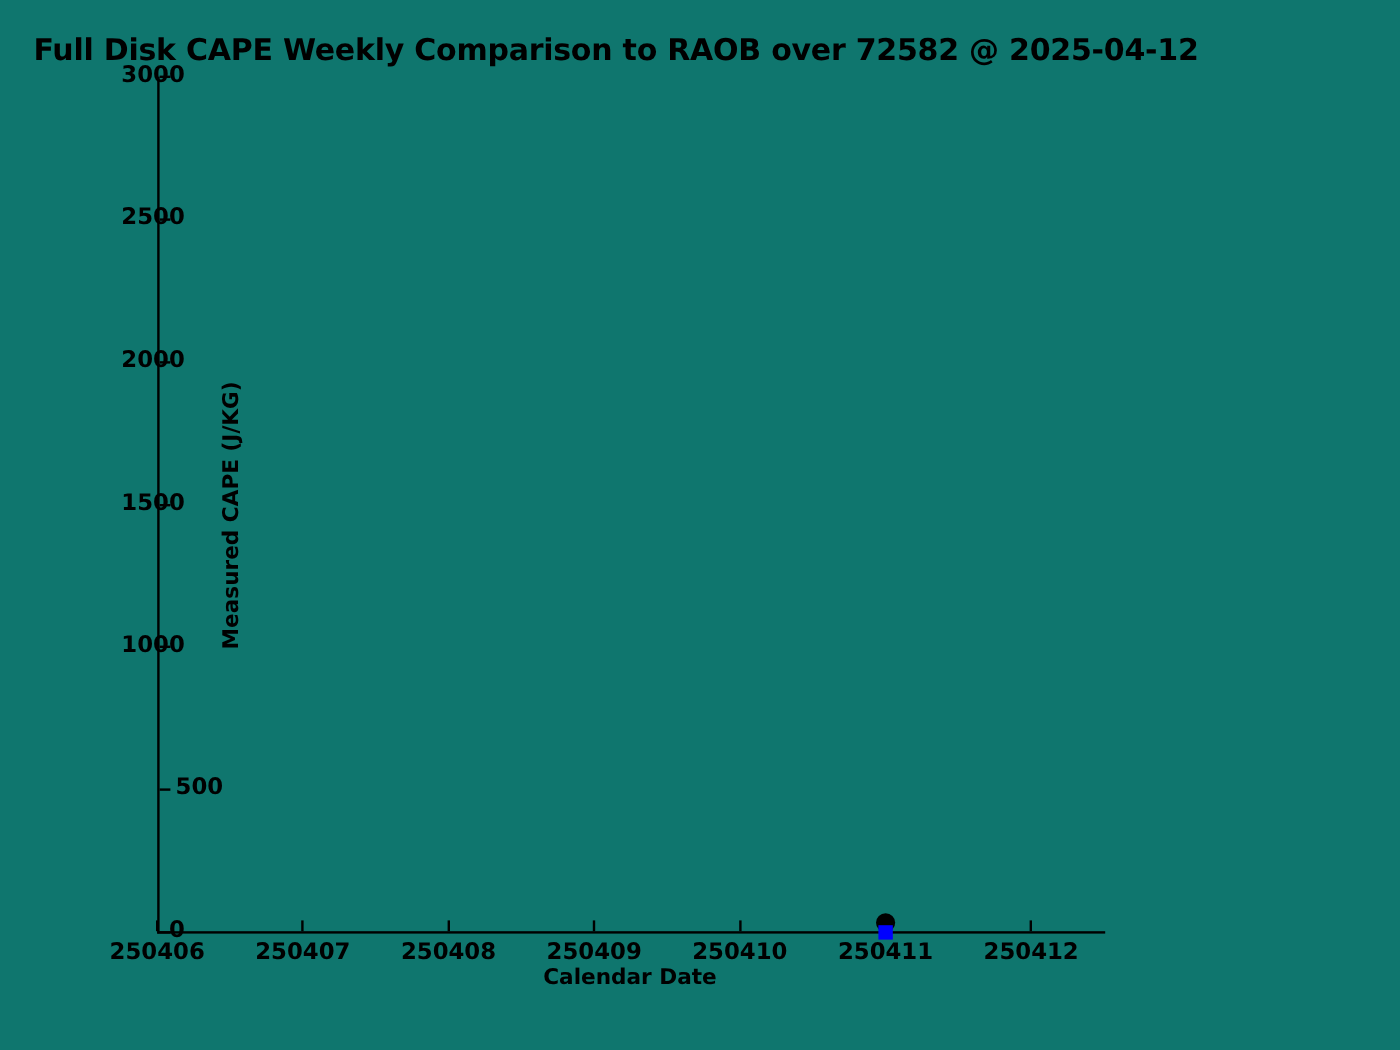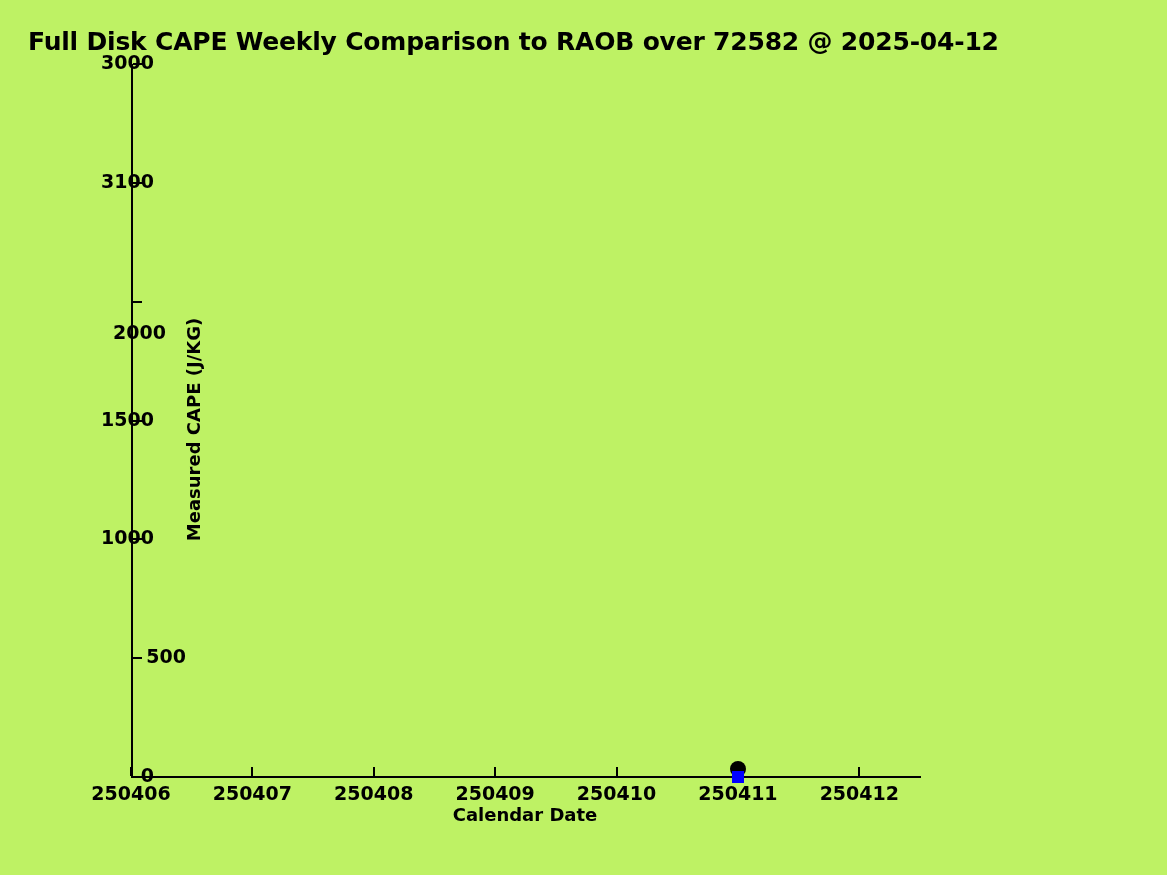--- a/index.html
+++ b/index.html
@@ -11,21 +11,21 @@
     width: 1167px;
     height: 875px;
     font-family: "DejaVu Sans", sans-serif;
     color: #000000;
     overflow: hidden;
   }
   #figure {
     position: relative;
     width: 1167px;
     height: 875px;
-    background: #bef264;
+    background: #0f766e;
   }
 
   
   #chart-title {
     position: absolute;
     left: 28px;
     top: 29px;
     font-size: 25px;
     font-weight: bold;
     letter-spacing: -0.2px;
@@ -197,23 +197,23 @@
   <div id="ytick-group">
       <div class="ytick" style="top: 776px;"></div>
       <div class="ytick-label" style="left: 0px; width: 117px; top: 764px;">0</div>
       <div class="ytick" style="top: 657.167px;"></div>
       <div class="ytick-label" style="left: 4px; width: 117px; top: 645.167px; margin-left: 28px;">500</div>
       <div class="ytick" style="top: 538.333px;"></div>
       <div class="ytick-label" style="left: 0px; width: 117px; top: 526.333px;">1000</div>
       <div class="ytick" style="top: 419.5px;"></div>
       <div class="ytick-label" style="left: 0px; width: 117px; top: 407.5px;">1500</div>
       <div class="ytick" style="top: 300.667px;"></div>
-      <div class="ytick-label" style="left: 12px; width: 117px; top: 288.667px; margin-top: 32px;">2000</div>
+      <div class="ytick-label" style="left: 0px; width: 117px; top: 288.667px;">2000</div>
       <div class="ytick" style="top: 181.833px;"></div>
-      <div class="ytick-label" style="left: 0px; width: 117px; top: 169.833px;">3100</div>
+      <div class="ytick-label" style="left: 0px; width: 117px; top: 169.833px;">2500</div>
       <div class="ytick" style="top: 63px;"></div>
       <div class="ytick-label" style="left: 0px; width: 117px; top: 51px;">3000</div>
     </div>
   <div id="xtick-group">
       <div class="xtick" style="left: 130px;"></div>
       <div class="xtick-label" style="left: 61px; width: 140px;">250406</div>
       <div class="xtick" style="left: 251.385px;"></div>
       <div class="xtick-label" style="left: 182.385px; width: 140px;">250407</div>
       <div class="xtick" style="left: 372.769px;"></div>
       <div class="xtick-label" style="left: 303.769px; width: 140px;">250408</div>

